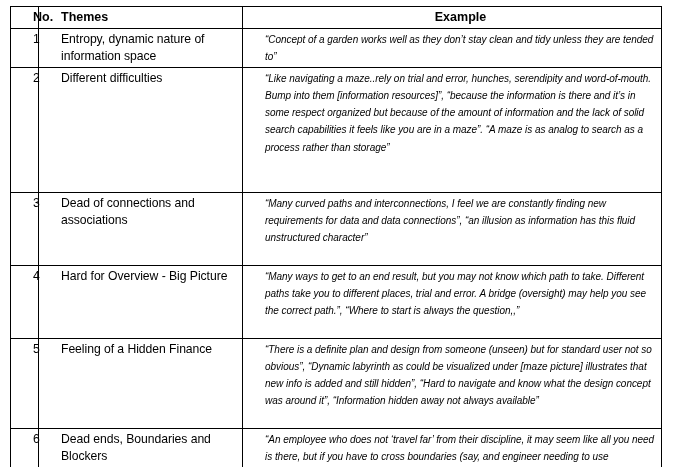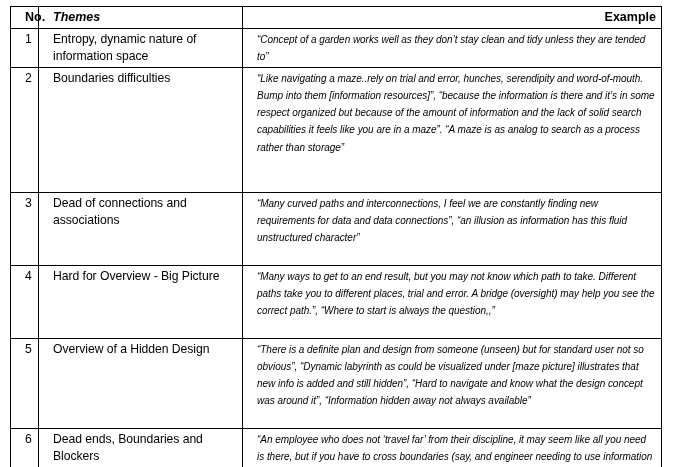--- a/index.html
+++ b/index.html
@@ -26,38 +26,38 @@
     top: 6px;
     width: 651px;
     border-collapse: collapse;
     table-layout: fixed;
     background: #ffffff;
   }
   table.themes-table th,
   table.themes-table td {
     border: 1px solid #000000;
     vertical-align: top;
-    padding: 2px 5px 2px 14px;
+    padding: 2px 5px 2px 22px;
     background: #ffffff;
   }
   col.col-no    { width: 28px; }
   col.col-theme { width: 204px; }
   col.col-ex    { width: 419px; }
 
   thead th {
     font-weight: bold;
     font-size: 12.5px;
     line-height: 17px;
     height: 17px;
     padding-top: 2px;
     padding-bottom: 2px;
   }
   .th-no    { text-align: left; padding-left: 8px; }
-  .th-theme { text-align: left; font-style: italic; }
-  .th-ex    { text-align: right; }
+  .th-theme { text-align: left; }
+  .th-ex    { text-align: center; }
 
   tbody td {
     font-size: 12.2px;
     line-height: 17.1px;
   }
   td.cell-no {
     text-align: left;
     padding-left: 8px;
     font-size: 12.2px;
   }
@@ -103,39 +103,39 @@
     <tbody>
 
       <tr class="r1">
         <td class="cell-no">1</td>
         <td class="cell-theme">Entropy, dynamic nature of information space</td>
         <td class="cell-example">“Concept of a garden works well as they don’t stay clean and tidy unless they are tended to”</td>
       </tr>
 
       <tr class="r2">
         <td class="cell-no">2</td>
-        <td class="cell-theme">Boundaries difficulties</td>
+        <td class="cell-theme">Different difficulties</td>
         <td class="cell-example">“Like navigating a maze..rely on trial and error, hunches, serendipity and word-of-mouth. Bump into them [information resources]”, “because the information is there and it’s in some respect organized but because of the amount of information and the lack of solid search capabilities it feels like you are in a maze”. “A maze is as analog to search as a process rather than storage”</td>
       </tr>
 
       <tr class="r3">
         <td class="cell-no">3</td>
         <td class="cell-theme">Dead of connections and associations</td>
         <td class="cell-example">“Many curved paths and interconnections, I feel we are constantly finding new requirements for data and data connections”, “an illusion as information has this fluid unstructured character”</td>
       </tr>
 
       <tr class="r4">
         <td class="cell-no">4</td>
         <td class="cell-theme">Hard for Overview - Big Picture</td>
         <td class="cell-example">“Many ways to get to an end result, but you may not know which path to take. Different paths take you to different places, trial and error. A bridge (oversight) may help you see the correct path.”, “Where to start is always the question,,”</td>
       </tr>
 
       <tr class="r5">
         <td class="cell-no">5</td>
-        <td class="cell-theme">Overview of a Hidden Design</td>
+        <td class="cell-theme">Feeling of a Hidden Finance</td>
         <td class="cell-example">“There is a definite plan and design from someone (unseen) but for standard user not so obvious”, “Dynamic labyrinth as could be visualized under [maze picture] illustrates that new info is added and still hidden”, “Hard to navigate and know what the design concept was around it”, “Information hidden away not always available”</td>
       </tr>
 
       <tr class="r6">
         <td class="cell-no">6</td>
         <td class="cell-theme">Dead ends, Boundaries and Blockers</td>
         <td class="cell-example">“An employee who does not ‘travel far’ from their discipline, it may seem like all you need is there, but if you have to cross boundaries (say, and engineer needing to use information from Finance), then it is very difficult to go from point A to point B.”. “The maze is a good depiction of the map of our corporate information, it is not easy follow, blocks at every turn, access issues at every turn forcing you back, dead links, taking the wrong turn is easy to do. Sometimes you just get too many blockers so you start again!”</td>
       </tr>
 
     </tbody>

